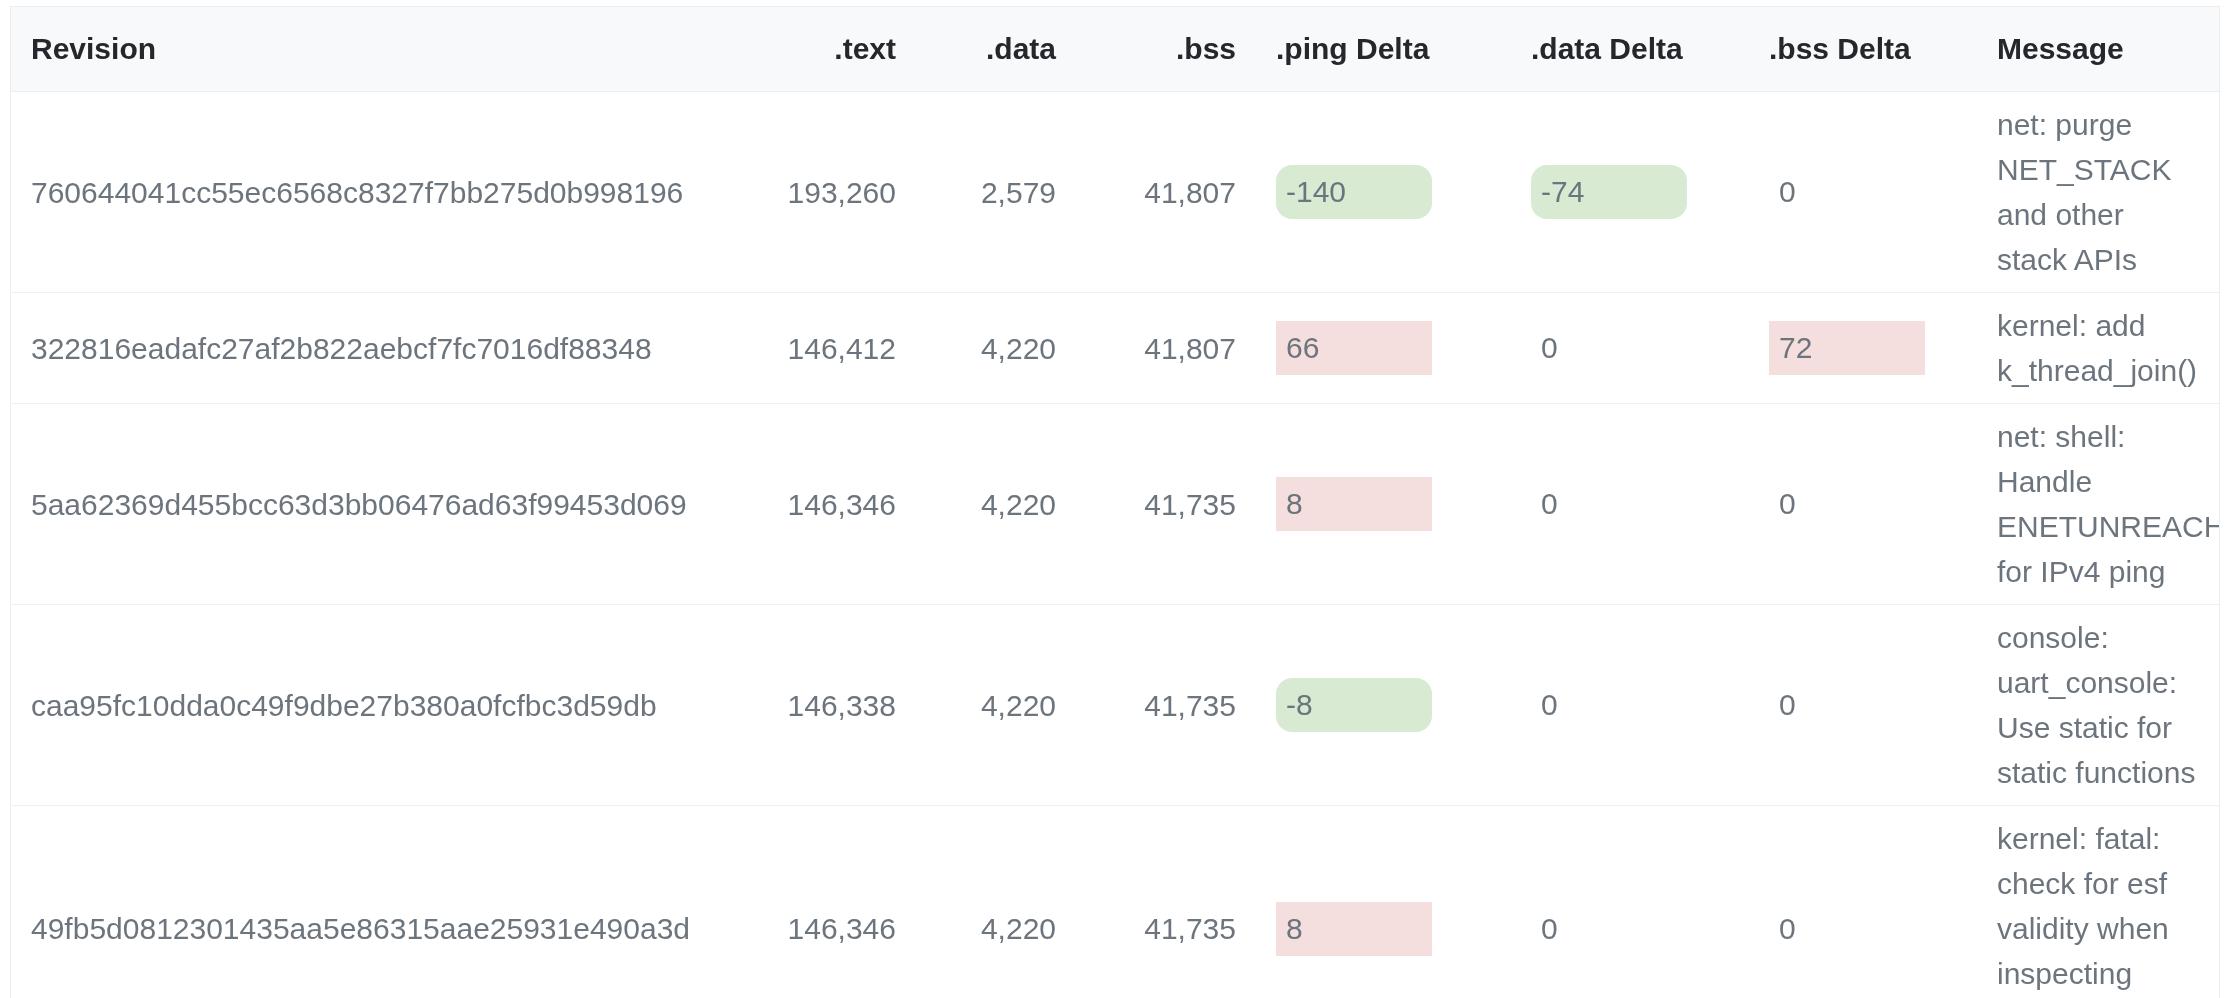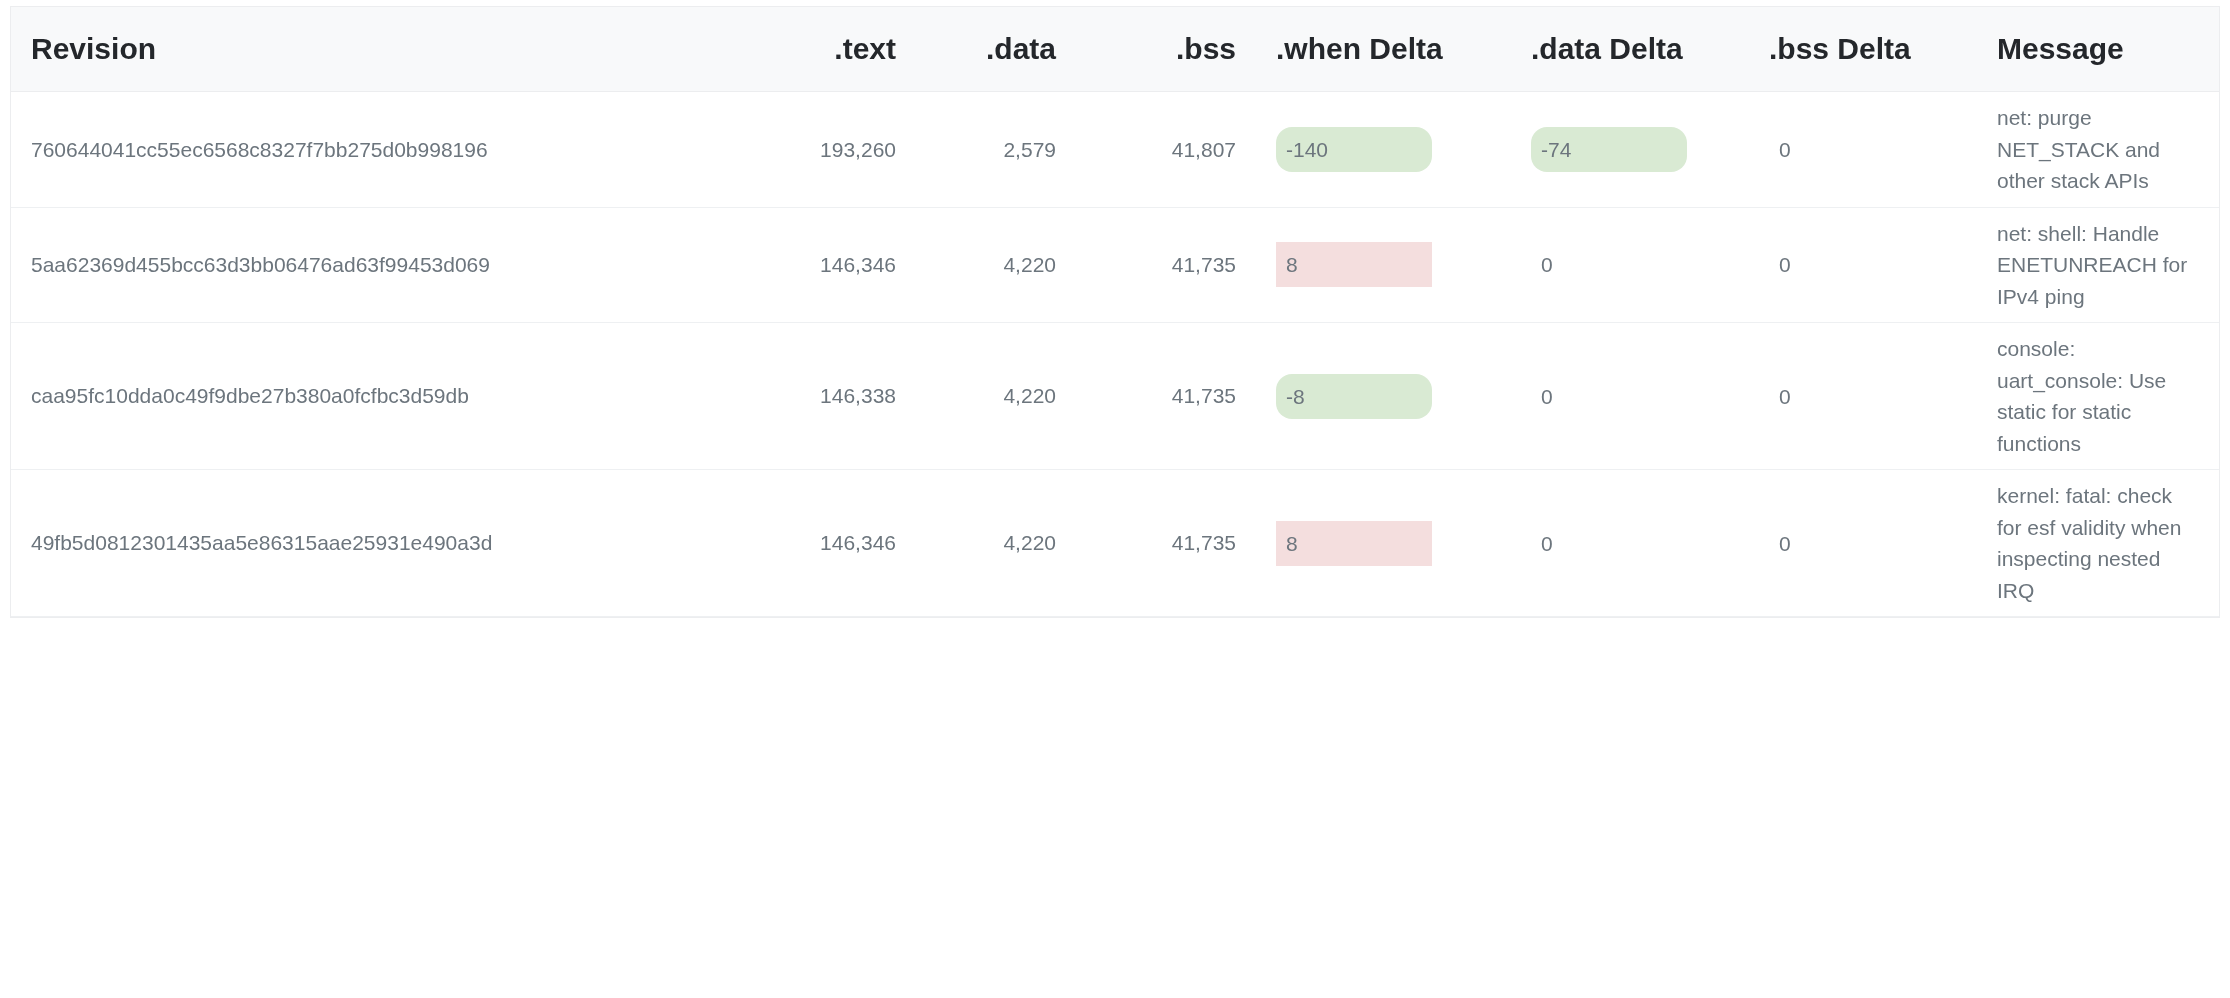--- a/index.html
+++ b/index.html
@@ -26,21 +26,21 @@
   thead th {
     background: #f8f9fa;
     color: #24272b;
     font-size: 30px;
     font-weight: 700;
     padding: 25px 20px;
     border-bottom: 1px solid #ecedef;
     white-space: nowrap;
   }
   tbody td {
-    font-size: 21px;
+    font-size: 30px;
     color: #6c757d;
     padding: 10px 20px;
     border-bottom: 1px solid #eef0f2;
     vertical-align: middle;
     line-height: 1.5;
     overflow: hidden;
   }
   .align-left   { text-align: left; }
   .align-center { text-align: right; }
   .col-revision   { width: 690px; }
@@ -68,37 +68,49 @@
 <body>
 
 <div class="table-card">
   <table>
     <thead>
       <tr>
           <th class="align-left col-revision">Revision</th>
           <th class="align-center col-text">.text</th>
           <th class="align-center col-data">.data</th>
           <th class="align-center col-bss">.bss</th>
-          <th class="align-left col-text_delta">.when Delta</th>
+          <th class="align-left col-text_delta">.ping Delta</th>
           <th class="align-left col-data_delta">.data Delta</th>
           <th class="align-left col-bss_delta">.bss Delta</th>
           <th class="align-left col-message">Message</th>
         </tr>
     </thead>
     <tbody>
         <tr>
           <td class="align-left col-revision">760644041cc55ec6568c8327f7bb275d0b998196</td>
           <td class="align-center col-text">193,260</td>
           <td class="align-center col-data">2,579</td>
           <td class="align-center col-bss">41,807</td>
           <td class="align-left col-text_delta"><span class="delta delta-down">-140</span></td>
           <td class="align-left col-data_delta"><span class="delta delta-down">-74</span></td>
           <td class="align-left col-bss_delta"><span class="delta delta-zero">0</span></td>
           <td class="align-left col-message">
             <span class="msg">net: purge NET_STACK and other stack APIs</span>
+          </td>
+        </tr>
+        <tr>
+          <td class="align-left col-revision">322816eadafc27af2b822aebcf7fc7016df88348</td>
+          <td class="align-center col-text">146,412</td>
+          <td class="align-center col-data">4,220</td>
+          <td class="align-center col-bss">41,807</td>
+          <td class="align-left col-text_delta"><span class="delta delta-up">66</span></td>
+          <td class="align-left col-data_delta"><span class="delta delta-zero">0</span></td>
+          <td class="align-left col-bss_delta"><span class="delta delta-up">72</span></td>
+          <td class="align-left col-message">
+            <span class="msg">kernel: add k_thread_join()</span>
           </td>
         </tr>
         <tr>
           <td class="align-left col-revision">5aa62369d455bcc63d3bb06476ad63f99453d069</td>
           <td class="align-center col-text">146,346</td>
           <td class="align-center col-data">4,220</td>
           <td class="align-center col-bss">41,735</td>
           <td class="align-left col-text_delta"><span class="delta delta-up">8</span></td>
           <td class="align-left col-data_delta"><span class="delta delta-zero">0</span></td>
           <td class="align-left col-bss_delta"><span class="delta delta-zero">0</span></td>

